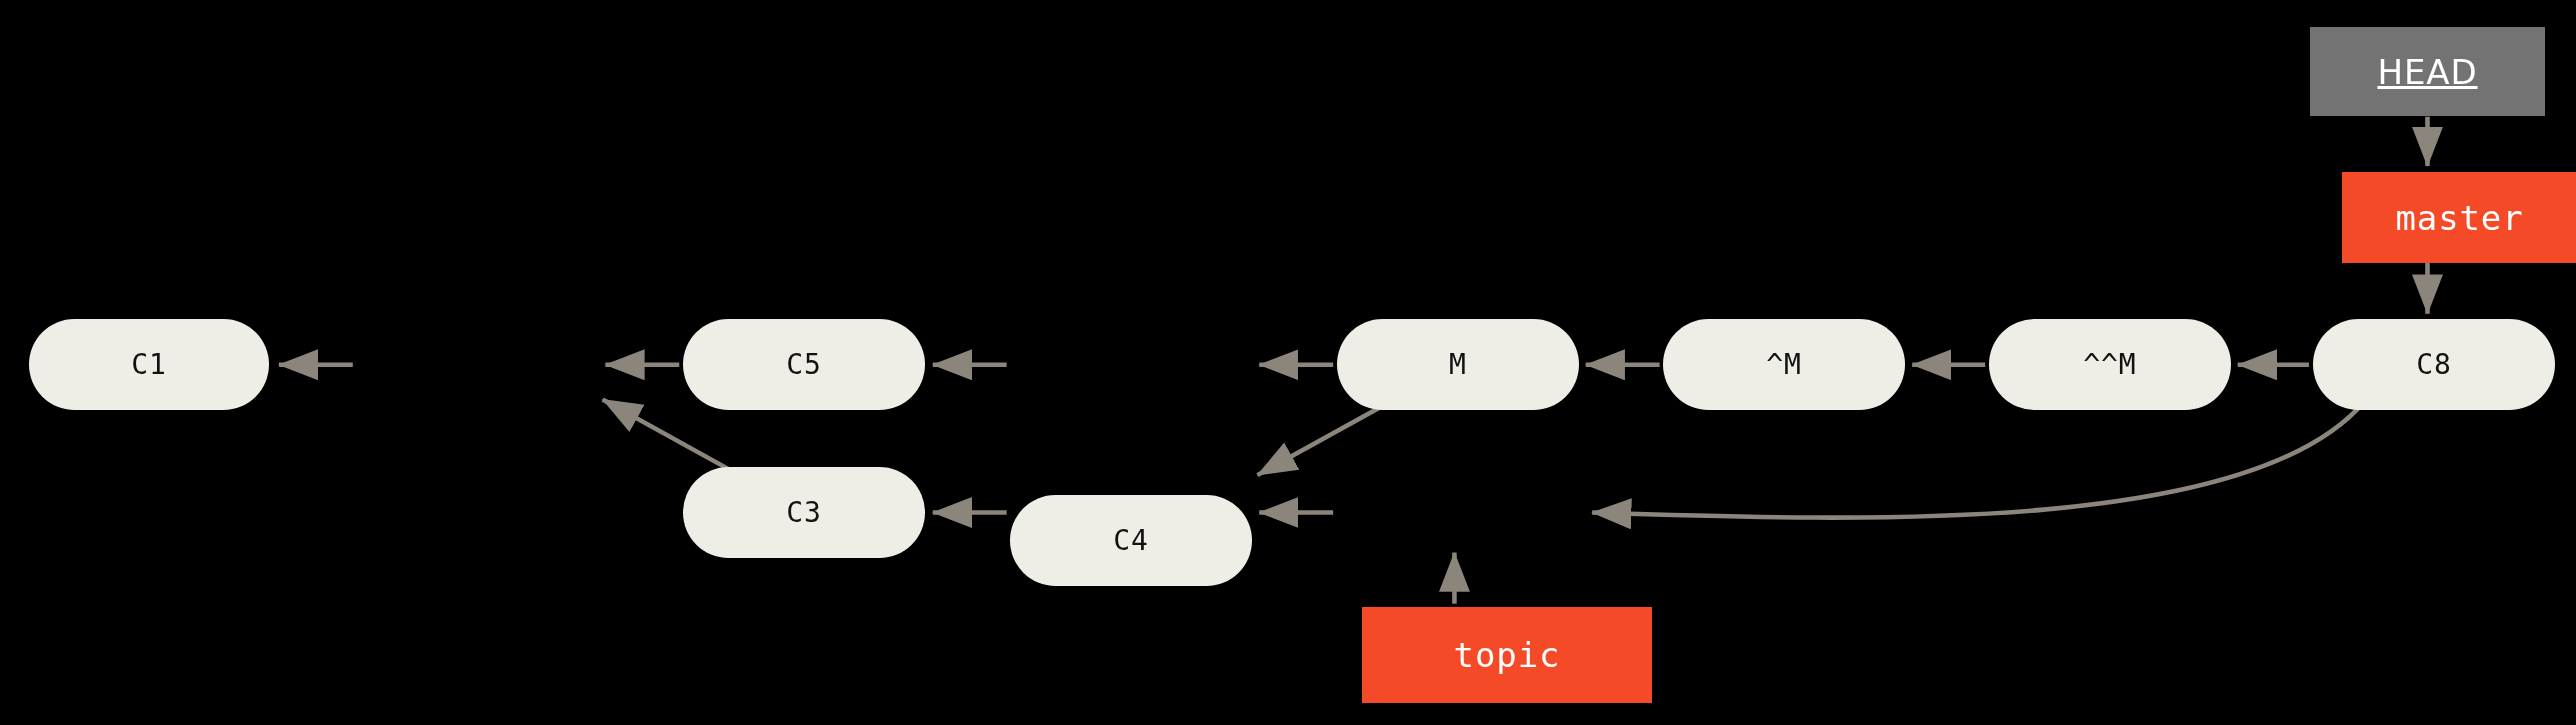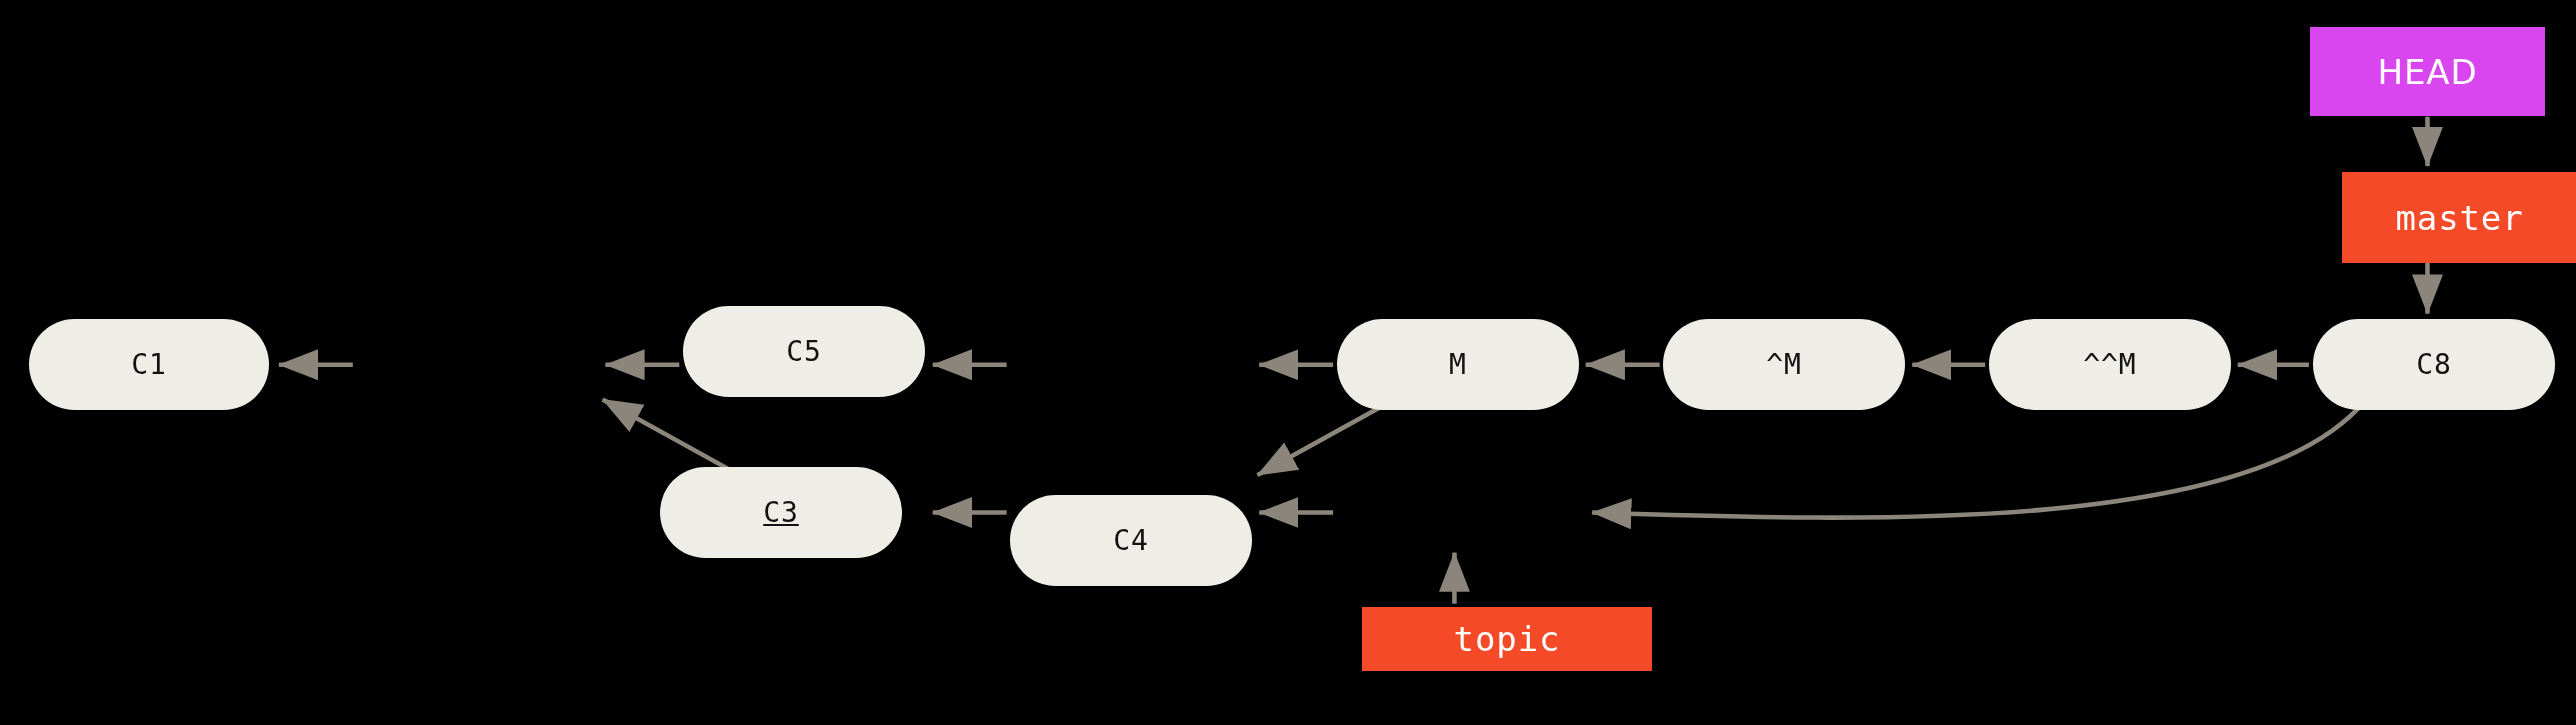--- a/index.html
+++ b/index.html
@@ -82,47 +82,47 @@
       <path d="M 2592 440 C 2470 585, 2050 572, 1745 562"></path>
       <line x1="2661" y1="128" x2="2661" y2="182"></line>
       <line x1="2661" y1="288" x2="2661" y2="344"></line>
       <line x1="1594" y1="662" x2="1594" y2="606"></line>
     </g>
   </svg>
 
   <div class="commit" style="left:29px;top:319px;width:240px;">
       <span>C1</span>
     </div>
-  <div class="commit" style="left:683px;top:306px;width:242px;">
+  <div class="commit" style="left:683px;top:319px;width:242px;">
       <span>C5</span>
     </div>
   <div class="commit" style="left:1337px;top:319px;width:242px;">
       <span>M</span>
     </div>
   <div class="commit" style="left:1663px;top:319px;width:242px;">
       <span>^M</span>
     </div>
   <div class="commit" style="left:1989px;top:319px;width:242px;">
       <span>^^M</span>
     </div>
   <div class="commit" style="left:2313px;top:319px;width:242px;">
       <span>C8</span>
     </div>
 
-  <div class="commit" style="left:660px;top:467px;width:242px;text-decoration:underline;">
+  <div class="commit" style="left:683px;top:467px;width:242px;">
       <span>C3</span>
     </div>
   <div class="commit" style="left:1010px;top:495px;width:242px;">
       <span>C4</span>
     </div>
 
-  <div class="reflabel sans" style="left:2310px;top:27px;width:235px;height:89px;background:#d946ef;">
+  <div class="reflabel sans" style="left:2310px;top:27px;width:235px;height:89px;background:#737373;text-decoration:underline;">
       <span>HEAD</span>
     </div>
   <div class="reflabel mono" style="left:2310px;top:172px;width:235px;height:91px;background:#F54A27;">
       <span>master</span>
     </div>
-  <div class="reflabel mono" style="left:1330px;top:607px;width:290px;height:64px;background:#F54A27;">
+  <div class="reflabel mono" style="left:1330px;top:607px;width:290px;height:96px;background:#F54A27;">
       <span>topic</span>
     </div>
 
 </div>
 
 
 </body></html>

